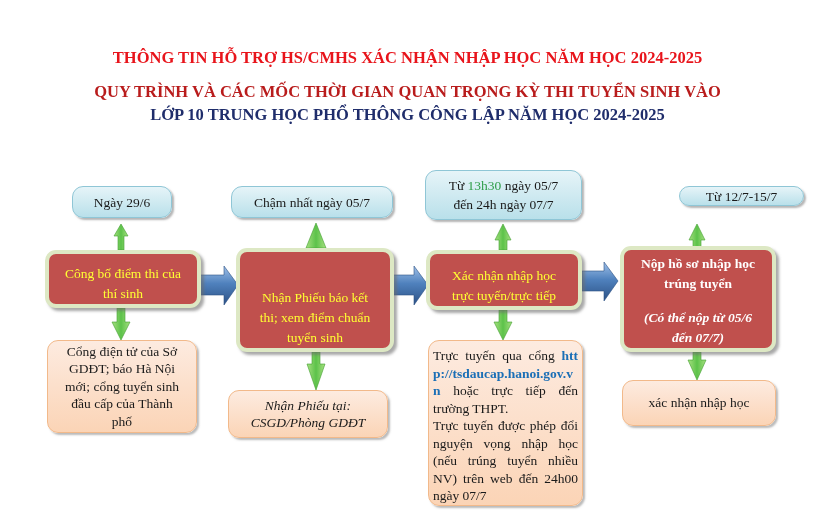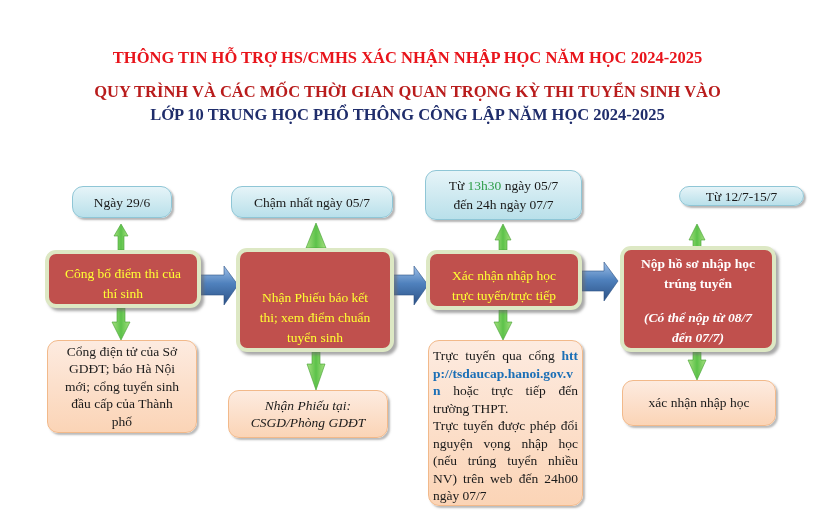--- a/index.html
+++ b/index.html
@@ -153,21 +153,21 @@
 </div>
 
 <div class="box date" style="left:635px;top:186px;width:125px;height:20px;margin-left:44px;">
   <span>Từ 12/7-15/7</span>
 </div>
 <div class="box step last" style="left:620px;top:246px;width:156px;height:106px;">
   <div>
     <div>Nộp hồ sơ nhập học</div>
     <div>trúng tuyển</div>
     <div style="height:14px;"></div>
-    <div class="it">(Có thể nộp từ 08/7</div>
+    <div class="it">(Có thể nộp từ 05/6</div>
     <div class="it">đến 07/7)</div>
   </div>
 </div>
 <div class="box note" style="left:622px;top:380px;width:154px;height:46px;">
   <div>
     <div>xác nhận nhập học</div>
   </div>
 </div>
 
 </body></html>

